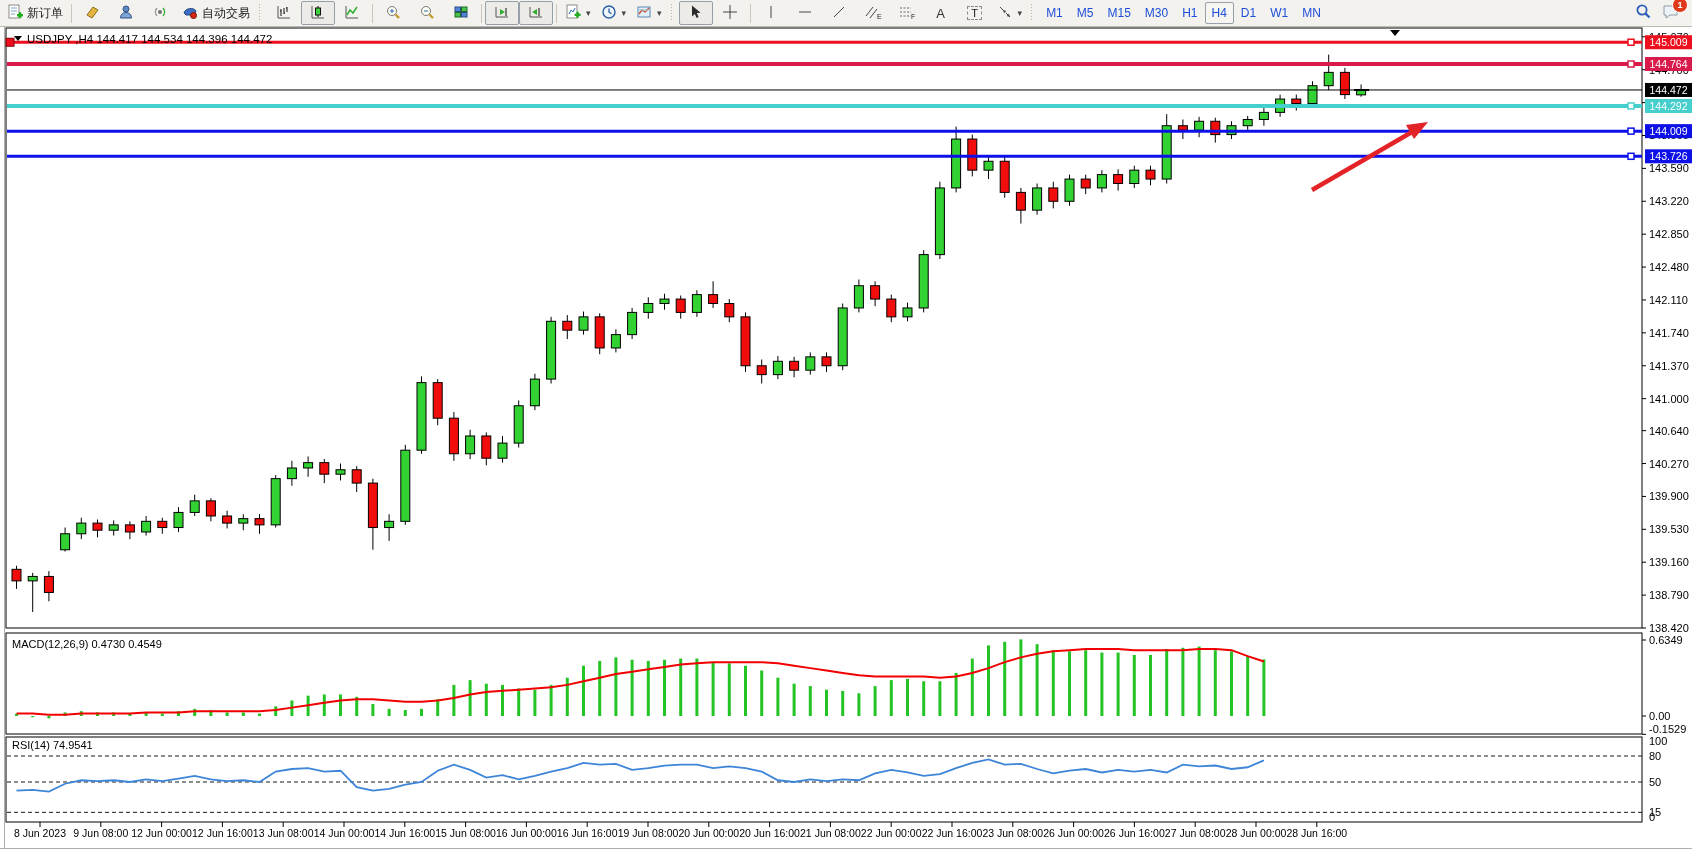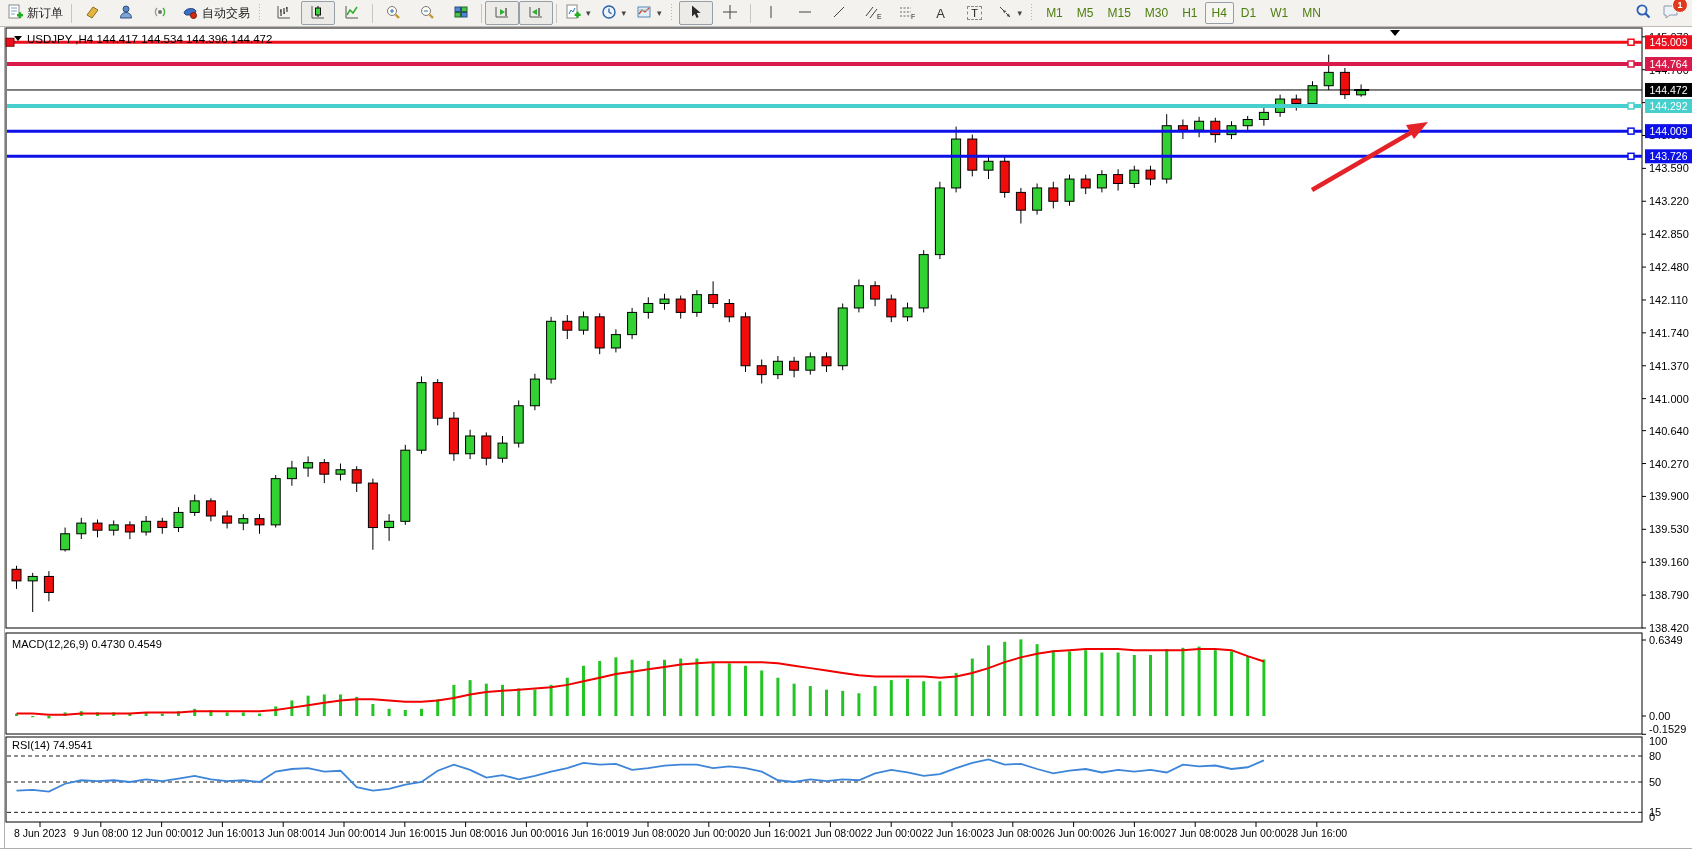--- a/index.html
+++ b/index.html
@@ -13,21 +13,21 @@
           font-size:12px;color:#1c1c1c;cursor:default;flex:0 0 auto;}
   .tb-btn.active{border:1px solid #97a0a8;background:#ecebe7;}
   .tb-sep{width:1px;height:19px;background:#c9c6c0;margin:0 3px;flex:0 0 auto;}
   .tb-grip{width:4px;height:18px;margin:0 5px 0 3px;flex:0 0 auto;
            background-image:repeating-linear-gradient(#b9b6b0 0 1px,transparent 1px 3px);
            background-size:1px 100%;background-repeat:repeat-y;background-position:1px 0;}
   .glyph{font-size:13px;line-height:1;color:#333;}
   .caret{font-size:9px;color:#444;margin-left:1px;}
   .tf-group{display:flex;align-items:center;flex:0 0 auto;}
   .tf-btn{height:20px;padding:0 6px;display:flex;align-items:center;border:1px solid transparent;
-          border-radius:2px;font-size:12px;color:#4d7c0f;}
+          border-radius:2px;font-size:12px;color:#1d4ed8;}
   .tf-btn.active{border-color:#97a0a8;background:#f6f5f2;}
   .tb-right{margin-left:auto;display:flex;align-items:center;gap:10px;padding-right:10px;}
   .chat-wrap{position:relative;}
   .badge{position:absolute;top:-6px;right:-8px;width:14px;height:14px;border-radius:50%;
          background:#e0391c;color:#fff;font-size:9px;font-weight:bold;
          display:flex;align-items:center;justify-content:center;border:1px solid #fff;}
   
   .chartwrap{position:absolute;top:27px;left:0;width:1692px;height:822px;background:#fff;}
   svg text{font-family:"Liberation Sans",sans-serif;}
 </style>

